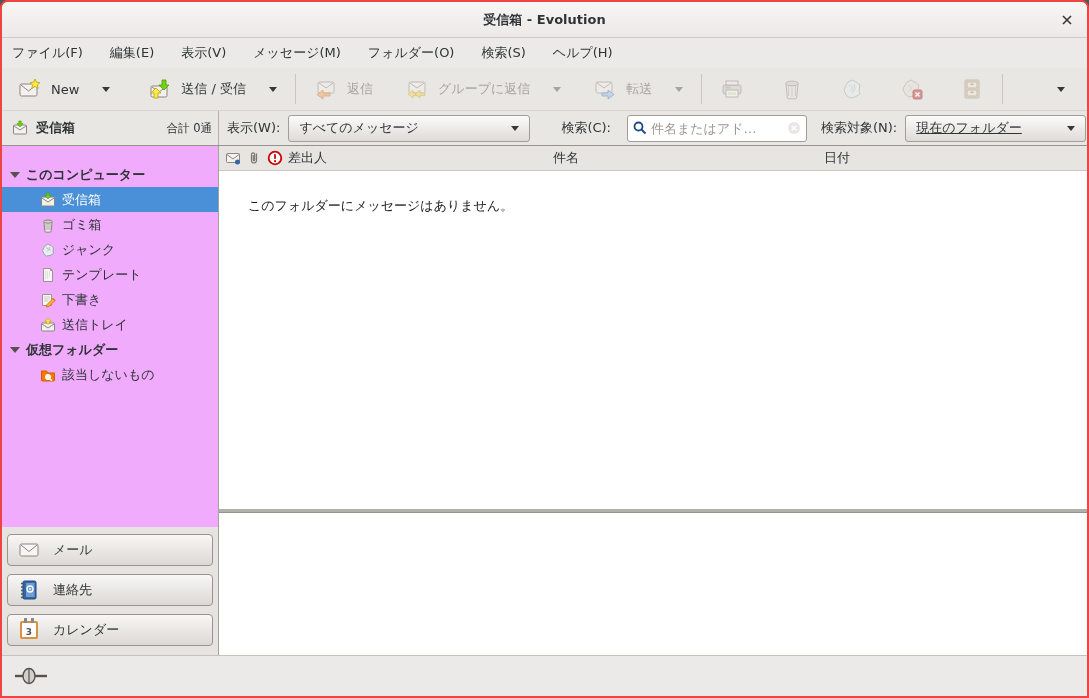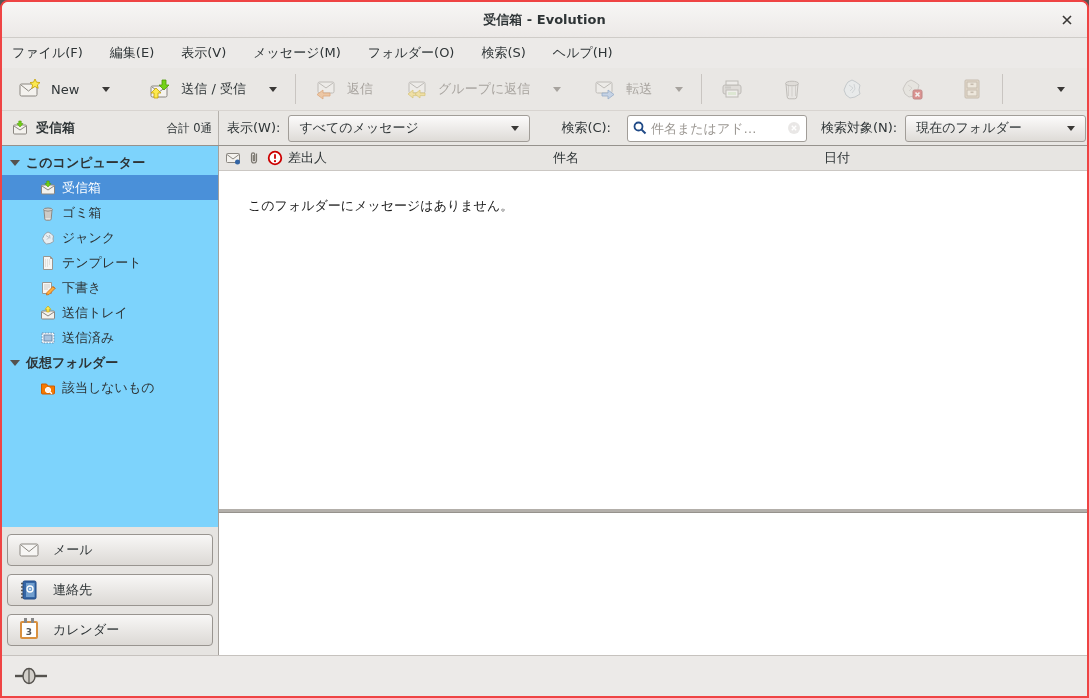--- a/index.html
+++ b/index.html
@@ -61,38 +61,38 @@
   .fb-left .fname { font-weight:bold; }
   .fb-left .fcount { margin-left:auto; font-size:11.5px; color:#2e3436; white-space:nowrap; }
   .fb-label { margin:0 8px; white-space:nowrap; }
   .combo {
     height:27px; display:flex; align-items:center;
     background:linear-gradient(to bottom,#fcfbfb,#dedbd7);
     border:1px solid #a19d98; border-radius:3px; padding:0 10px;
   }
   .combo .tri-down { margin-left:auto; }
   .combo-show { width:242px; }
-  .combo-scope { width:181px; margin-right:0; }
+  .combo-scope { width:181px; margin-right:0;text-decoration:underline; }
   .search-box {
     width:180px; height:27px; background:#fff;
     border:1px solid #a19d98; border-radius:3px;
     display:flex; align-items:center; padding:4px 5px; gap:4px;margin-left:8px;
   }
   .search-box input {
     border:none; outline:none; flex:1; min-width:0;
     font:inherit; color:#2e3436; background:transparent;
   }
   .search-box input::placeholder { color:#9b9792; }
   
   .content { flex:1; display:flex; min-height:0; }
   .sidebar {
     width:217px; flex:none; border-right:1px solid #a5a19c;
     display:flex; flex-direction:column; background:#e6e4e1;
   }
-  .tree { flex:1; background:#7dd3fc; padding-top:4px; overflow:hidden; }
+  .tree { flex:1; background:#f0abfc; padding-top:16px; overflow:hidden; }
   .tree-row { height:25px; display:flex; align-items:center; gap:6px; padding-left:8px; }
   .tree-row.group { font-weight:bold; }
   .tree-row.child { padding-left:38px; }
   .tree-row.selected { background:#4a90d9; color:#fff; }
   .expander { width:0; height:0; border-left:5px solid transparent; border-right:5px solid transparent; border-top:6px solid #55524e; flex:none; }
   .ticon { width:16px; height:16px; flex:none; display:flex; }
   .switcher { flex:none; padding:7px 5px 9px 5px; display:flex; flex-direction:column; gap:8px; background:#e6e4e1; }
   .sw-btn {
     height:32px; border:1px solid #98948f; border-radius:4px;
     background:linear-gradient(to bottom,#f8f7f6,#dcd9d5);
@@ -334,27 +334,20 @@
             </svg>
           <span>下書き</span>
         </div>
         <div class="tree-row child">
           <svg class="ticon" width="16" height="16" viewBox="0 0 16 16">
               <rect x="1.5" y="6" width="13" height="8" rx="1" fill="#f4f2ee" stroke="#8a8680"></rect>
               <path d="M2 7 L8 11 L14 7" fill="none" stroke="#8a8680"></path>
               <path d="M6.8 7 h2.4 V4.4 H11 L8 1 5 4.4 h1.8 z" fill="#fce94f" stroke="#c4a000" stroke-width="0.6"></path>
             </svg>
           <span>送信トレイ</span>
-        </div>
-        <div class="tree-row child">
-          <svg class="ticon" width="16" height="16" viewBox="0 0 16 16">
-              <rect x="2" y="3" width="12" height="10" fill="#fff" stroke="#6d8cae" stroke-dasharray="1.6 1.2"></rect>
-              <rect x="4" y="5" width="8" height="6" fill="#a8c4e0" stroke="#6d8cae"></rect>
-            </svg>
-          <span>送信済み</span>
         </div>
         <div class="tree-row group">
           <span class="expander"></span>
           <span>仮想フォルダー</span>
         </div>
         <div class="tree-row child">
           <svg class="ticon" width="16" height="16" viewBox="0 0 16 16">
               <path d="M1.5 4 h5 l1.5 2 h6.5 v7 a1 1 0 0 1 -1 1 h-11 a1 1 0 0 1 -1 -1 z" fill="#f57900" stroke="#ce5c00"></path>
               <circle cx="8" cy="10" r="2.6" fill="#fff" fill-opacity="0.9" stroke="#fff"></circle>
               <line x1="10" y1="12" x2="12" y2="13.8" stroke="#fff" stroke-width="1.4"></line>

